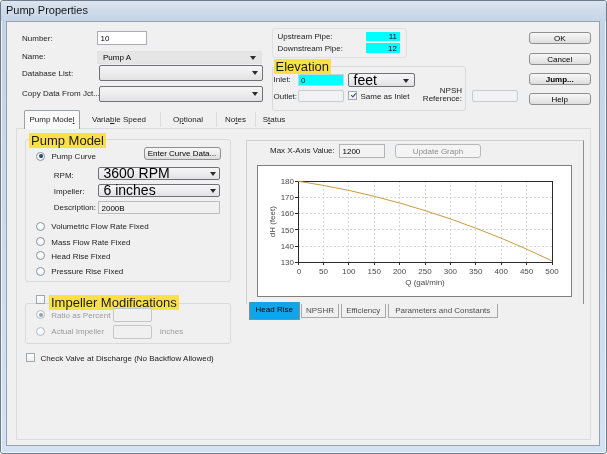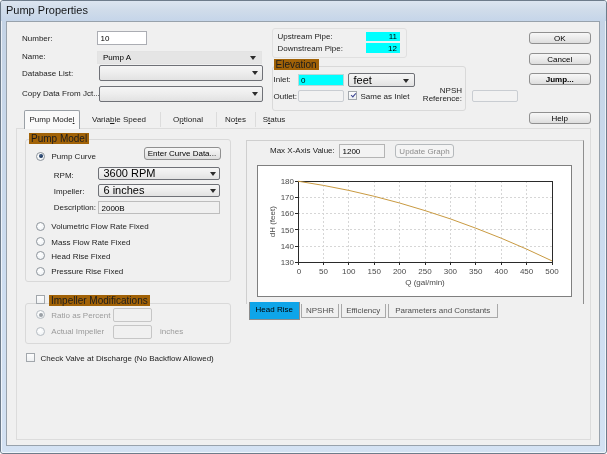--- a/index.html
+++ b/index.html
@@ -15,31 +15,31 @@
     background:linear-gradient(to bottom,#dce5f0 0%,#d0dcea 45%,#c5d5e9 100%);}
   #title{position:absolute;left:6px;top:4px;font-size:11px;color:#15171a;}
   #client{position:absolute;left:6px;top:21px;width:594px;height:425px;background:#f0f0f0;border:1px solid #98a2ac;box-sizing:border-box;}
   
   .edit{position:absolute;background:#fff;border:1px solid #abadb3;box-sizing:border-box;font-size:8px;color:#000;}
   .edit span{position:absolute;left:3px;top:50%;transform:translateY(-50%);white-space:nowrap;}
   .cyan{position:absolute;background:#00ffff;font-size:8px;color:#000;box-sizing:border-box;}
   .dis{position:absolute;background:#f2f2f2;border:1px solid #c9cdd2;border-radius:2px;box-sizing:border-box;}
   
   .combo{position:absolute;box-sizing:border-box;border:1px solid #6f7177;border-radius:2px;
-    background:linear-gradient(#f5f5f5,#eeeeee 45%,#e2e2e2);font-size:11px;color:#000;}
+    background:linear-gradient(#f5f5f5,#eeeeee 45%,#e2e2e2);font-size:14px;color:#000;}
   .combo span{position:absolute;left:5px;top:50%;transform:translateY(-50%);white-space:nowrap;}
   .arr{position:absolute;right:4px;top:50%;margin-top:-1.5px;width:0;height:0;border-left:3.5px solid transparent;border-right:3.5px solid transparent;border-top:4px solid #2b2b2b;}
   
   .btn{position:absolute;box-sizing:border-box;border:1px solid #909090;border-radius:3px;
     background:linear-gradient(#f7f7f7,#ebebeb 50%,#dddddd);font-size:8px;color:#000;text-align:center;}
   .btn span{position:absolute;left:0;right:0;top:50%;transform:translateY(-50%);}
   .btn.disab{border-color:#b5b9bc;background:#f4f4f4;color:#8d8d8d;}
   
   .group{position:absolute;border:1px solid #d9d9d9;border-radius:3px;box-sizing:border-box;}
-  .gcap{position:absolute;font-size:10px;color:#1c1c1c;background:#a16207;padding:0 2px;white-space:nowrap;}
+  .gcap{position:absolute;font-size:13px;color:#1c1c1c;background:#fde047;padding:0 2px;white-space:nowrap;}
   
   .radio{position:absolute;width:9px;height:9px;border-radius:50%;box-sizing:border-box;border:1px solid #8e959c;background:radial-gradient(circle at 40% 35%,#ffffff,#ebeff2);}
   .radio.sel::after{content:"";position:absolute;left:1.5px;top:1.5px;width:4px;height:4px;border-radius:50%;background:radial-gradient(circle at 38% 32%,#3f5d85,#142e57 75%);}
   .radio.dsel::after{content:"";position:absolute;left:1.5px;top:1.5px;width:4px;height:4px;border-radius:50%;background:#9aa0a6;}
   .radio.disab{border-color:#b6bcc2;}
   .check{position:absolute;width:9px;height:9px;box-sizing:border-box;border:1px solid #a2a7ac;background:linear-gradient(#fdfdfd,#eef0f2);}
   .check.on::after{content:"";position:absolute;left:1.6px;top:1px;width:4.2px;height:2.2px;border-left:1.3px solid #3a4291;border-bottom:1.3px solid #3a4291;transform:rotate(-48deg);}
   
   .tab{position:absolute;font-size:8px;color:#1c1c1c;text-align:center;}
   .u{text-decoration:underline;}
@@ -105,21 +105,21 @@
 
 <div class="btn" style="left:529px;top:31.5px;width:61.5px;height:12px;">
     <span>OK</span>
   </div>
 <div class="btn" style="left:529px;top:53px;width:61.5px;height:12px;">
     <span>Cancel</span>
   </div>
 <div class="btn" style="left:529px;top:73px;width:61.5px;height:12px;font-weight:bold;">
     <span>Jump...</span>
   </div>
-<div class="btn" style="left:529px;top:93px;width:61.5px;height:12px;margin-top:19px;">
+<div class="btn" style="left:529px;top:93px;width:61.5px;height:12px;">
     <span>Help</span>
   </div>
 
 <div class="abs" style="left:16px;top:127.5px;width:575px;height:312.5px;border:1px solid #dcdcdc;background:#f0f0f0;box-sizing:border-box;"></div>
 <div class="tab" style="left:78px;top:112px;width:82px;height:15px;line-height:15px;border-right:1px solid #dcdcdc;">Varia<span class="u">b</span>le Speed</div>
 <div class="tab" style="left:160px;top:112px;width:56px;height:15px;line-height:15px;border-right:1px solid #dcdcdc;">O<span class="u">p</span>tional</div>
 <div class="tab" style="left:216px;top:112px;width:39px;height:15px;line-height:15px;border-right:1px solid #dcdcdc;">No<span class="u">t</span>es</div>
 <div class="tab" style="left:255px;top:112px;width:38px;height:15px;line-height:15px;">S<span class="u">t</span>atus</div>
 <div class="tab" style="left:24px;top:109.5px;width:54px;height:18.5px;line-height:17px;background:#fafafa;border:1px solid #9aa0a6;border-bottom:none;border-radius:2px 2px 0 0;">Pump Mode<span class="u">l</span></div>
 
@@ -165,21 +165,21 @@
 <div class="lbl gray" style="left:160px;top:327px;">inches</div>
 
 <div class="check" style="left:25.7px;top:353.2px;"></div>
 <div class="lbl" style="left:40.5px;top:353.6px;">Check Valve at Discharge (No Backflow Allowed)</div>
 
 <div class="abs" style="left:245.5px;top:140px;width:338px;height:163.5px;border:1px solid #cfcfcf;border-right-color:#8f8f8f;border-bottom:none;box-sizing:border-box;"></div>
 <div class="lbl" style="left:270px;top:146px;">Max X-Axis Value:</div>
 <div class="abs" style="left:339px;top:143.5px;width:45.5px;height:14px;border:1px solid #b4b4b4;background:#f3f3f3;box-sizing:border-box;">
   <span style="position:absolute;left:2.5px;top:50%;transform:translateY(-50%);font-size:8px;">1200</span>
   </div>
-<div class="btn disab" style="left:395px;top:143.5px;width:59px;height:14px;padding-left:9px;">
+<div class="btn disab" style="left:395px;top:143.5px;width:86px;height:14px;padding-left:9px;">
     <span>Update Graph</span>
   </div>
 
 <div class="abs" style="left:256.5px;top:165.3px;width:315px;height:132px;background:#fff;border:1px solid #7f7f7f;box-sizing:border-box;">
 <svg width="313" height="130" style="position:absolute;left:0;top:0;">
 
   <g stroke="#d6d6d6" stroke-width="1" stroke-dasharray="2,2" shape-rendering="crispEdges">
     <line x1="65.4" y1="15.2" x2="65.4" y2="96.2"></line>
         <line x1="90.8" y1="15.2" x2="90.8" y2="96.2"></line>
     <line x1="116.2" y1="15.2" x2="116.2" y2="96.2"></line>

